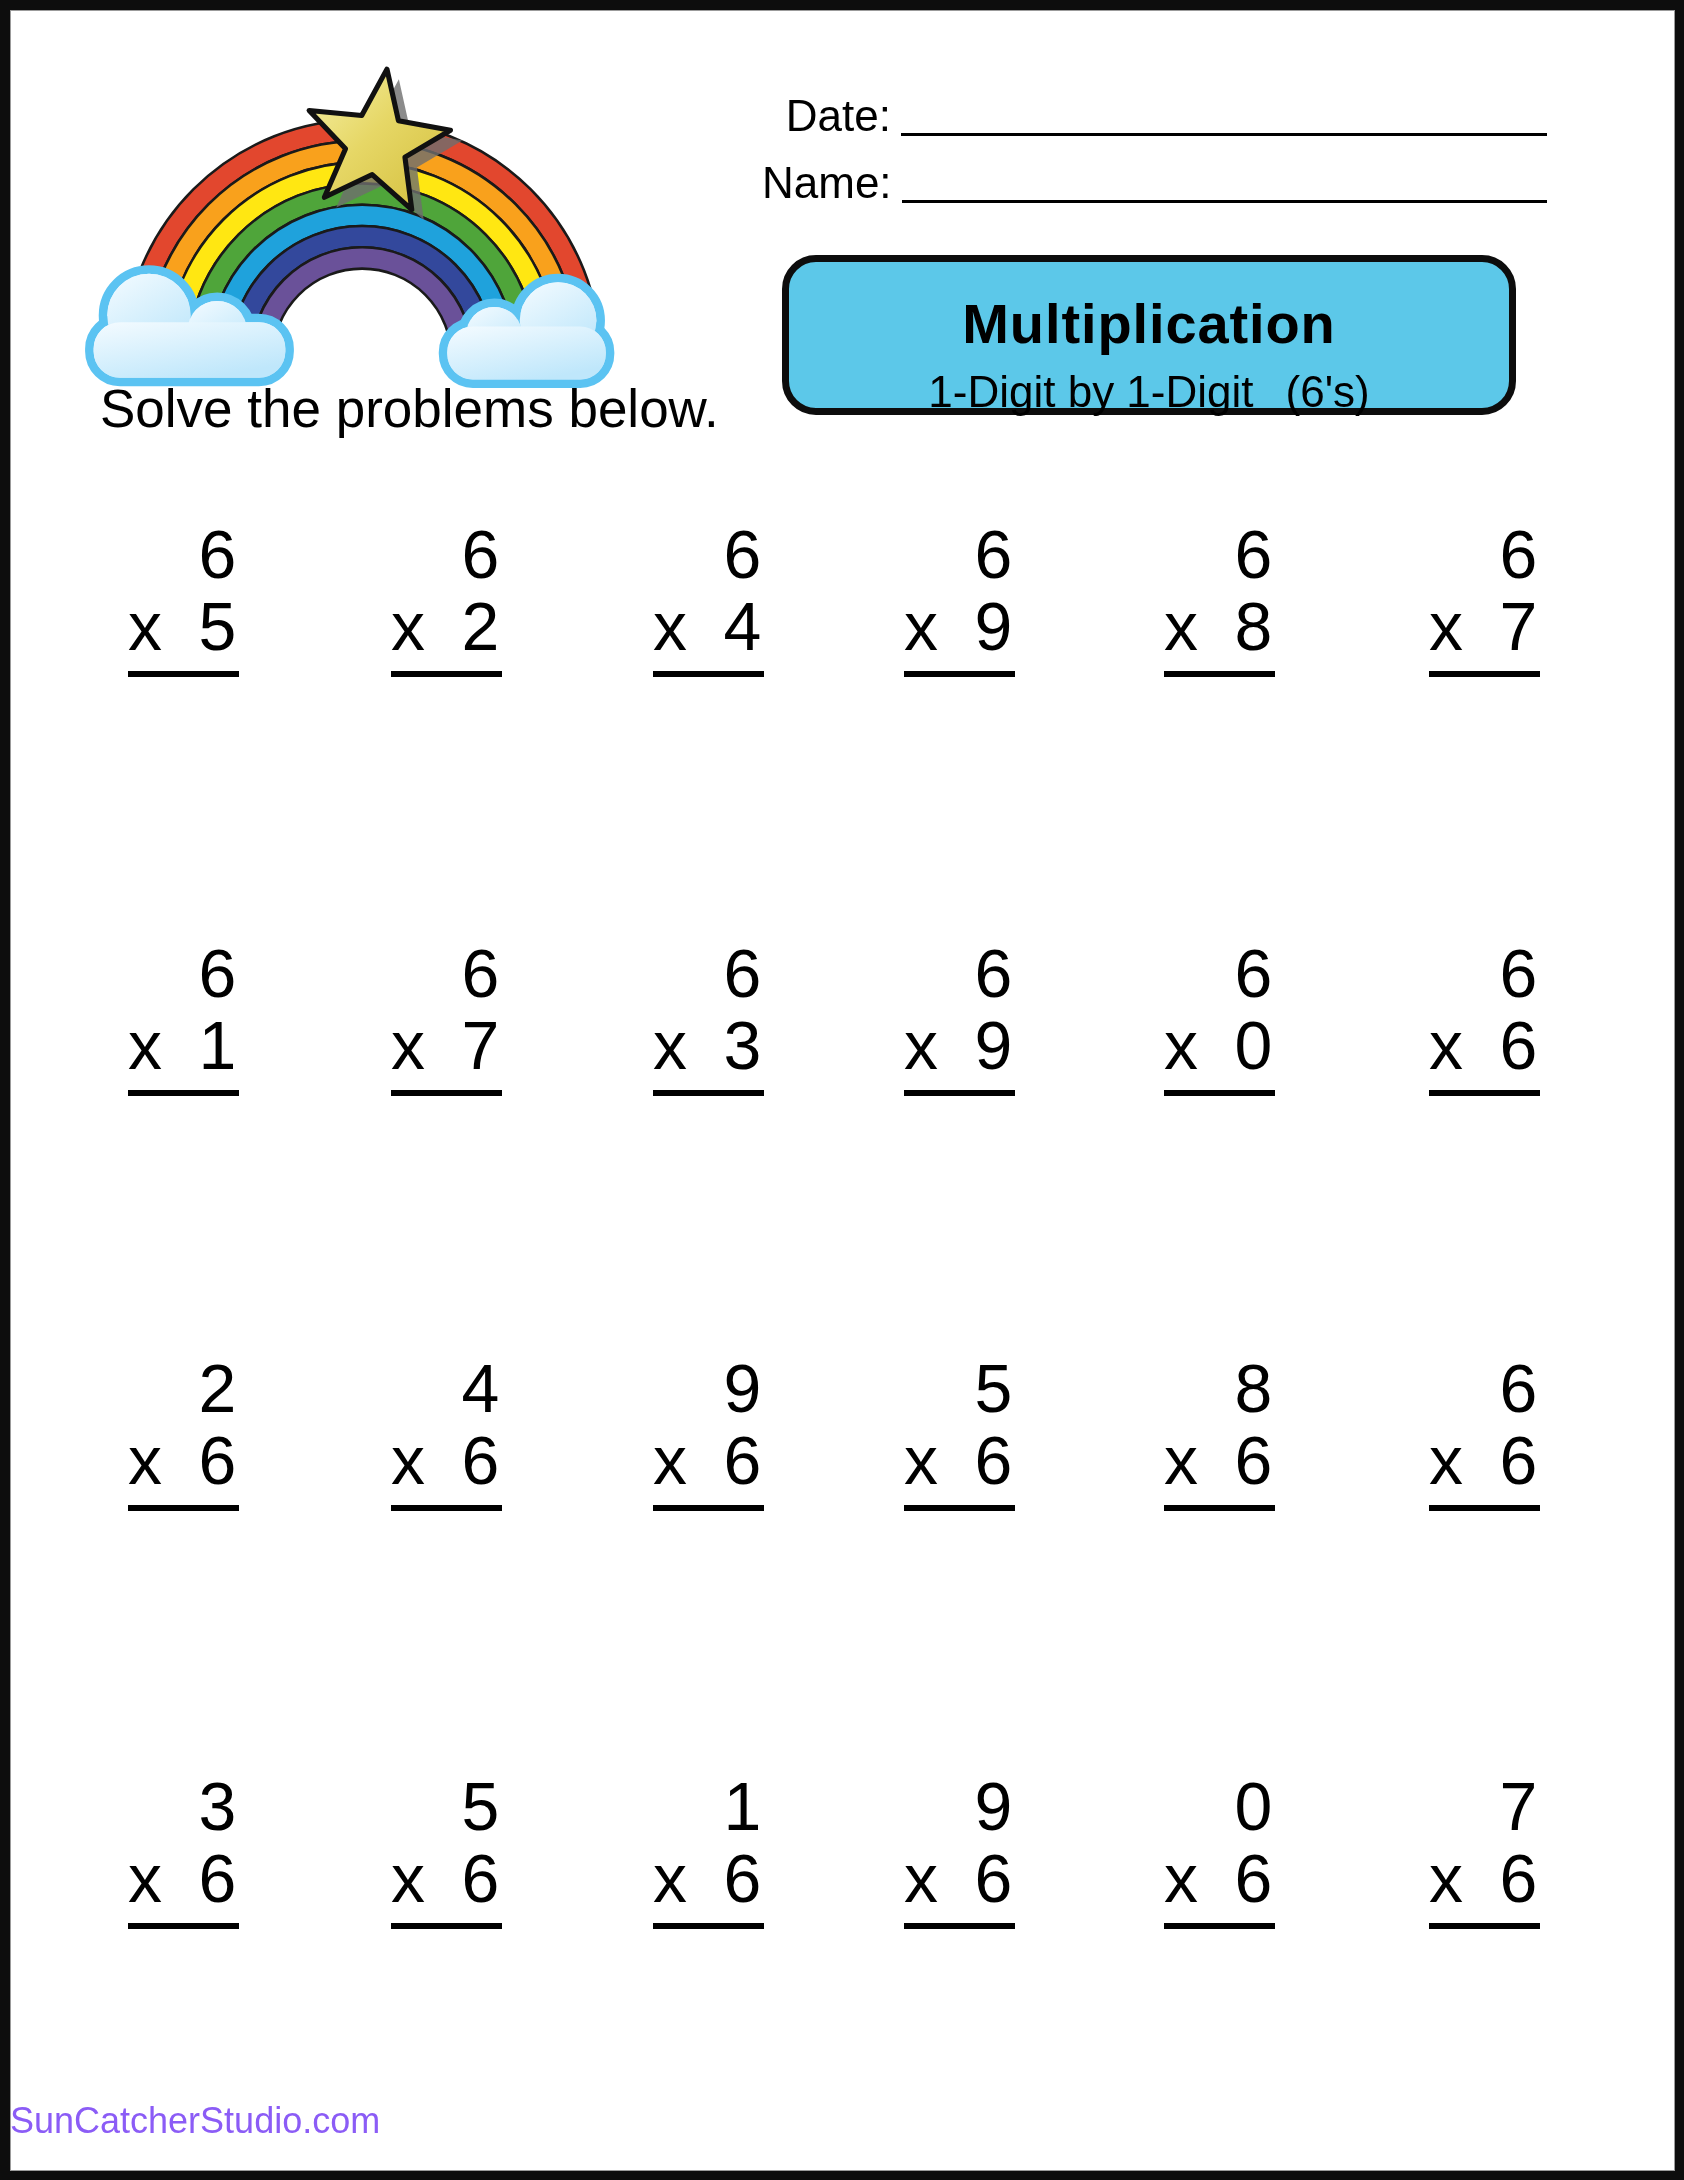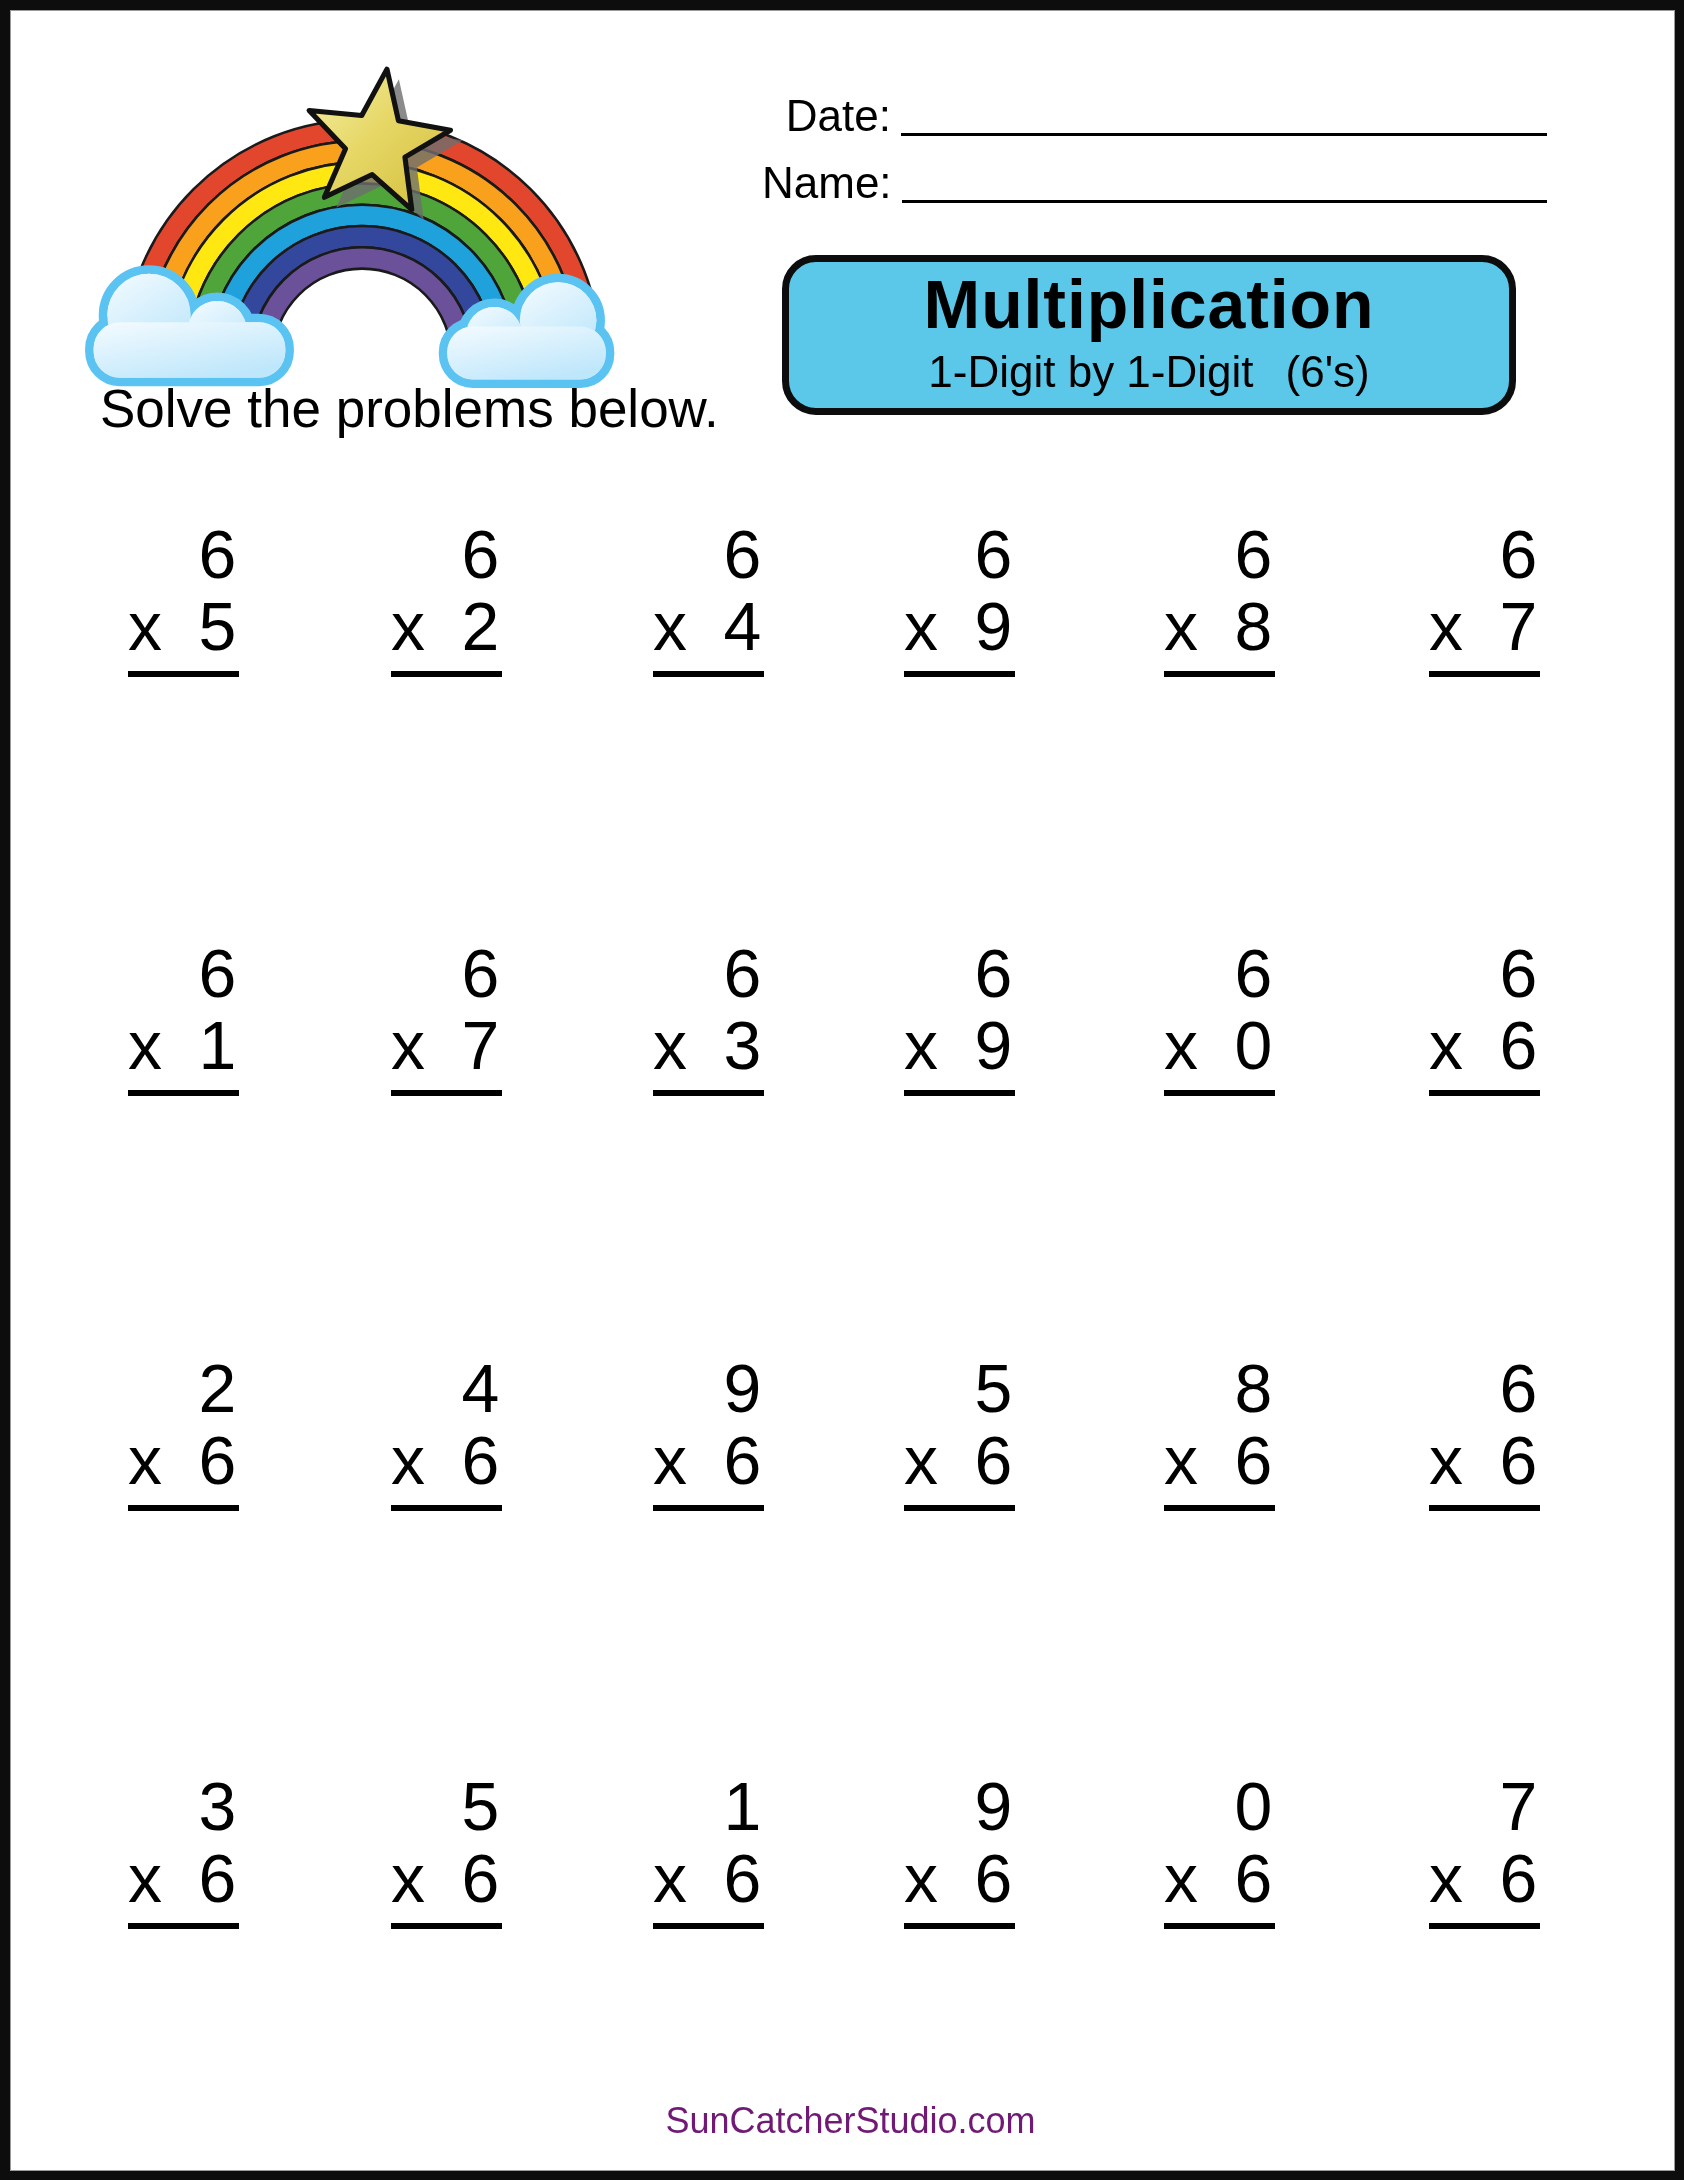--- a/index.html
+++ b/index.html
@@ -34,39 +34,39 @@
 
   
   .title-box {
     position:absolute; left:772px; top:245px;
     width:734px; height:160px; box-sizing:border-box;
     background:#5cc8e9;
     border:7.7px solid #0d0d0d;
     border-radius:34px;
     text-align:center;
   }
-  .title-main { font-size:68px; font-weight:bold; line-height:82px; padding-top:1px; letter-spacing:0.9px; }
+  .title-main { font-size:56px; font-weight:bold; line-height:82px; padding-top:21px; letter-spacing:0.9px; }
   .title-sub  { font-size:44px; line-height:53px; }
   .title-sub .range-tag { margin-left:32px; }
 
   
   .prow { position:absolute; left:0; width:100%; height:264px; }
   .r0 { top:508px; } .r1 { top:927px; } .r2 { top:1342px; } .r3 { top:1760px; }
   .cell { position:absolute; width:111px; }
   .c0 { left:118px; } .c1 { left:381px; } .c2 { left:643px; }
   .c3 { left:894px; } .c4 { left:1154px; } .c5 { left:1419px; }
   .prob { border-bottom:6px solid #000; padding-bottom:8.5px; }
   .p-top { font-size:68px; line-height:72px; text-align:right; padding-right:2.6px; }
   .p-bot { font-size:68px; line-height:72px; display:flex; justify-content:space-between; padding-right:2.6px; }
   .answer-space { height:94px; }
 
   
   .footer {
-    position:absolute; left:8px; top:2090px; width:100%;
-    text-align:center; font-size:36px; color:#701a75;
+    position:absolute; left:0; top:2090px; width:100%;
+    text-align:left; font-size:36px; color:#8b5cf6;
   }
 </style>
 </head>
 <body>
 
 <div class="page">
 
   <div class="rainbow-wrap">
     <svg width="571" height="353" viewBox="0 0 670 414">
       <defs>

